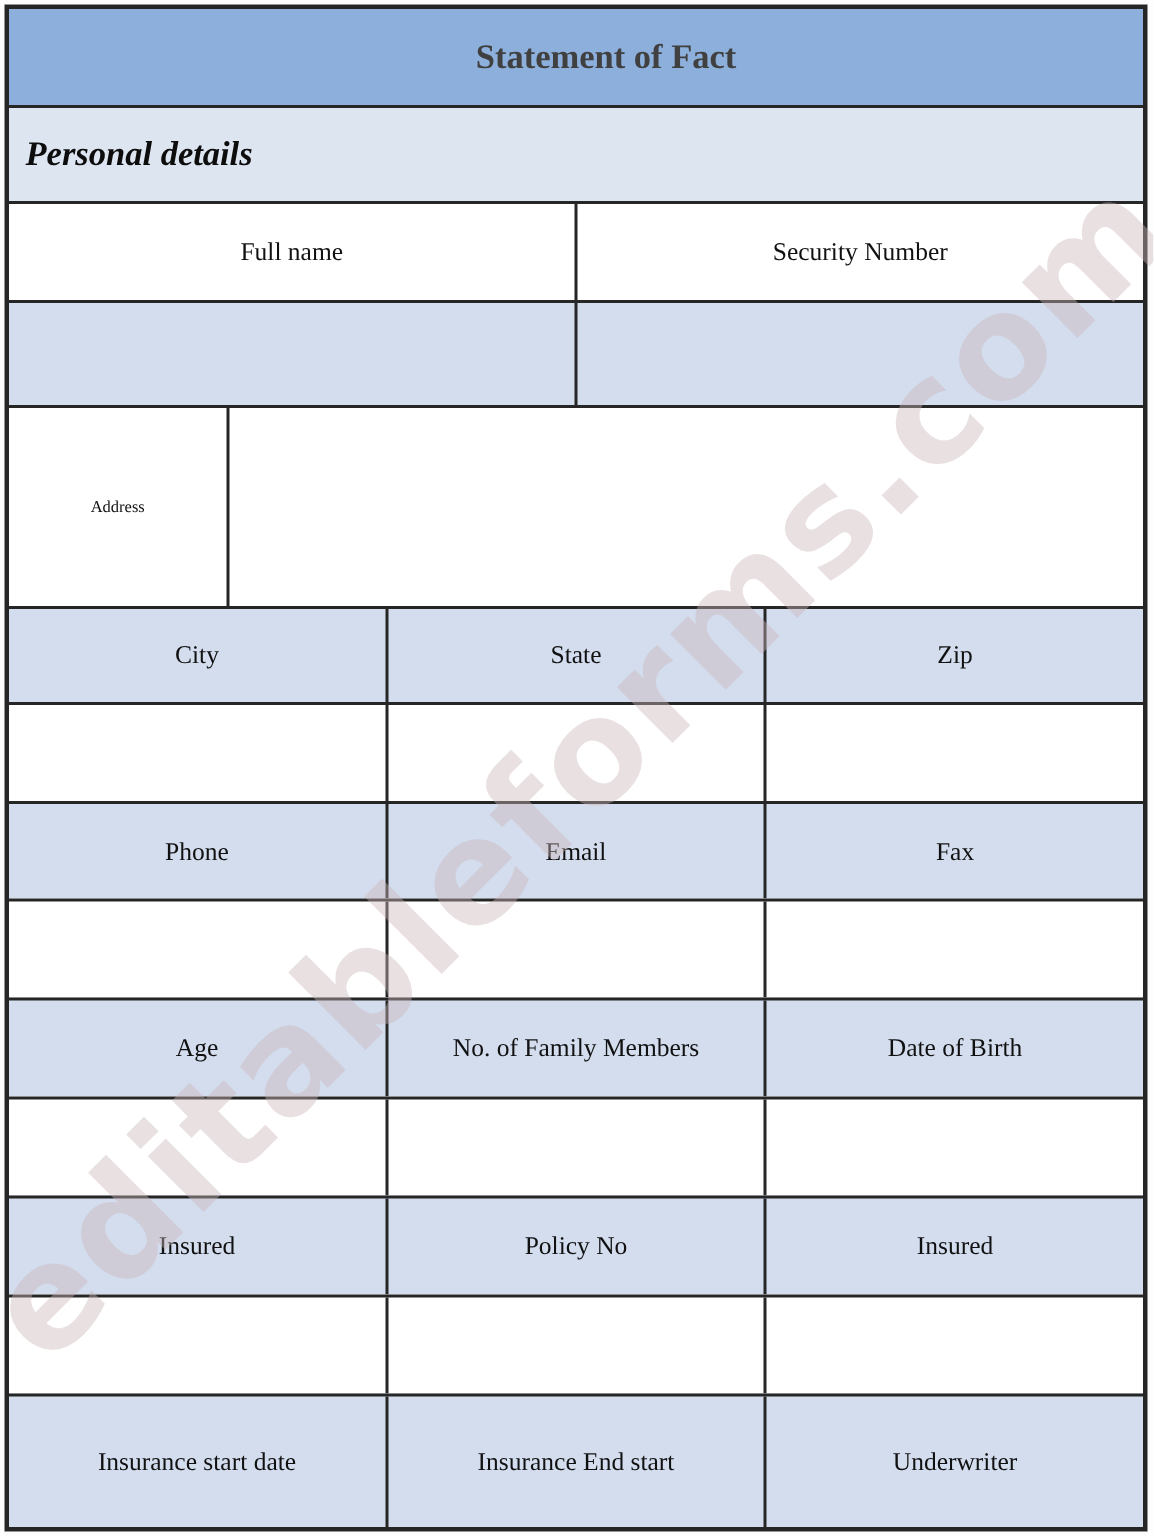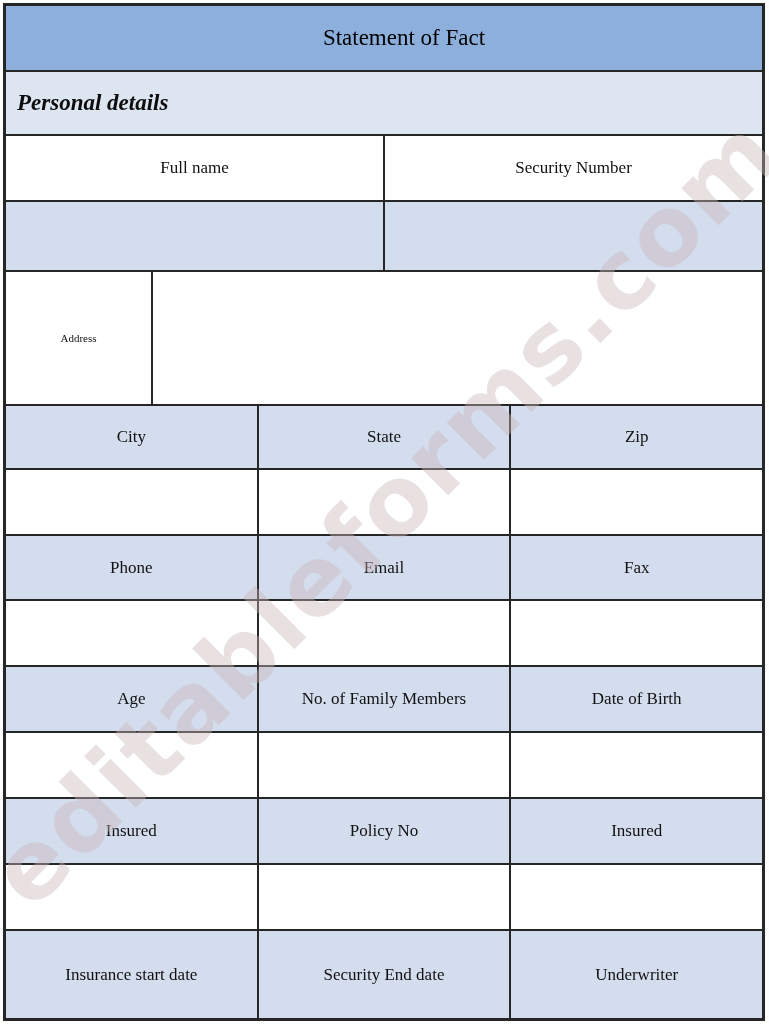--- a/index.html
+++ b/index.html
@@ -39,21 +39,21 @@
   .cell{
     flex:1 1 0;
     display:flex;align-items:center;justify-content:center;
     font-size:17px;
     text-align:center;
     padding:10px 6px;
   }
   .cell.sep{border-right:2px solid var(--border);}
   .title-cell{
     flex:1;display:flex;align-items:center;justify-content:center;
-    font-size:23px;font-weight:normal;color:#000000;padding-left:40px;
+    font-size:23px;font-weight:bold;color:#404040;padding-left:40px;
   }
   .section-cell{
     flex:1;display:flex;align-items:center;justify-content:flex-start;
     font-size:23px;font-weight:bold;font-style:italic;
     padding-left:11px;color:#0d0d0d;
   }
   .addr-label{
     flex:0 0 147px;
     display:flex;align-items:center;justify-content:center;
     border-right:2px solid var(--border);
@@ -143,20 +143,20 @@
       <div class="cell">Insured</div>
     </div>
     <div class="row r-input3">
       <div class="cell sep"></div>
       <div class="cell sep"></div>
       <div class="cell"></div>
     </div>
 
     <div class="row r-last">
       <div class="cell sep">Insurance start date</div>
-      <div class="cell sep">Security End date</div>
+      <div class="cell sep">Insurance End start</div>
       <div class="cell">Underwriter</div>
     </div>
 
   </div>
 
   <div class="watermark">editableforms.com</div>
 </div>
 
 </body></html>

